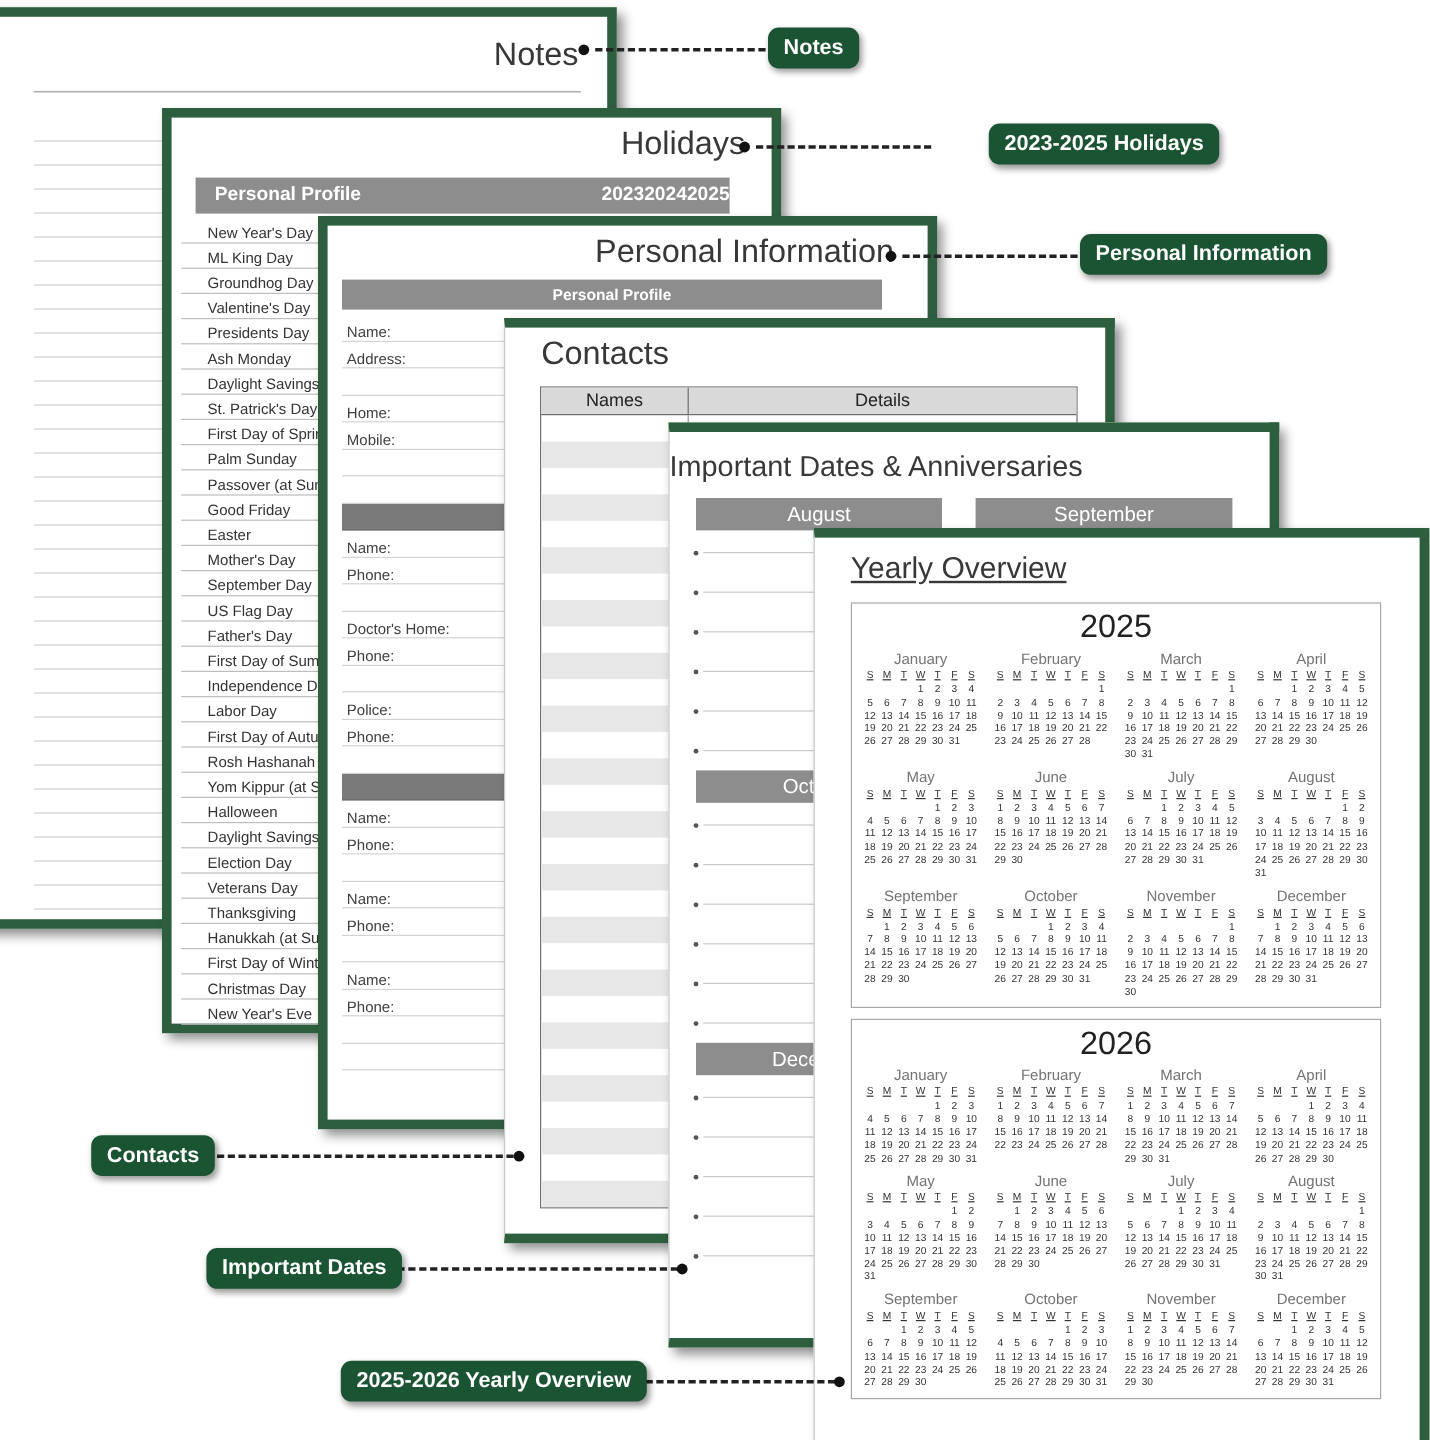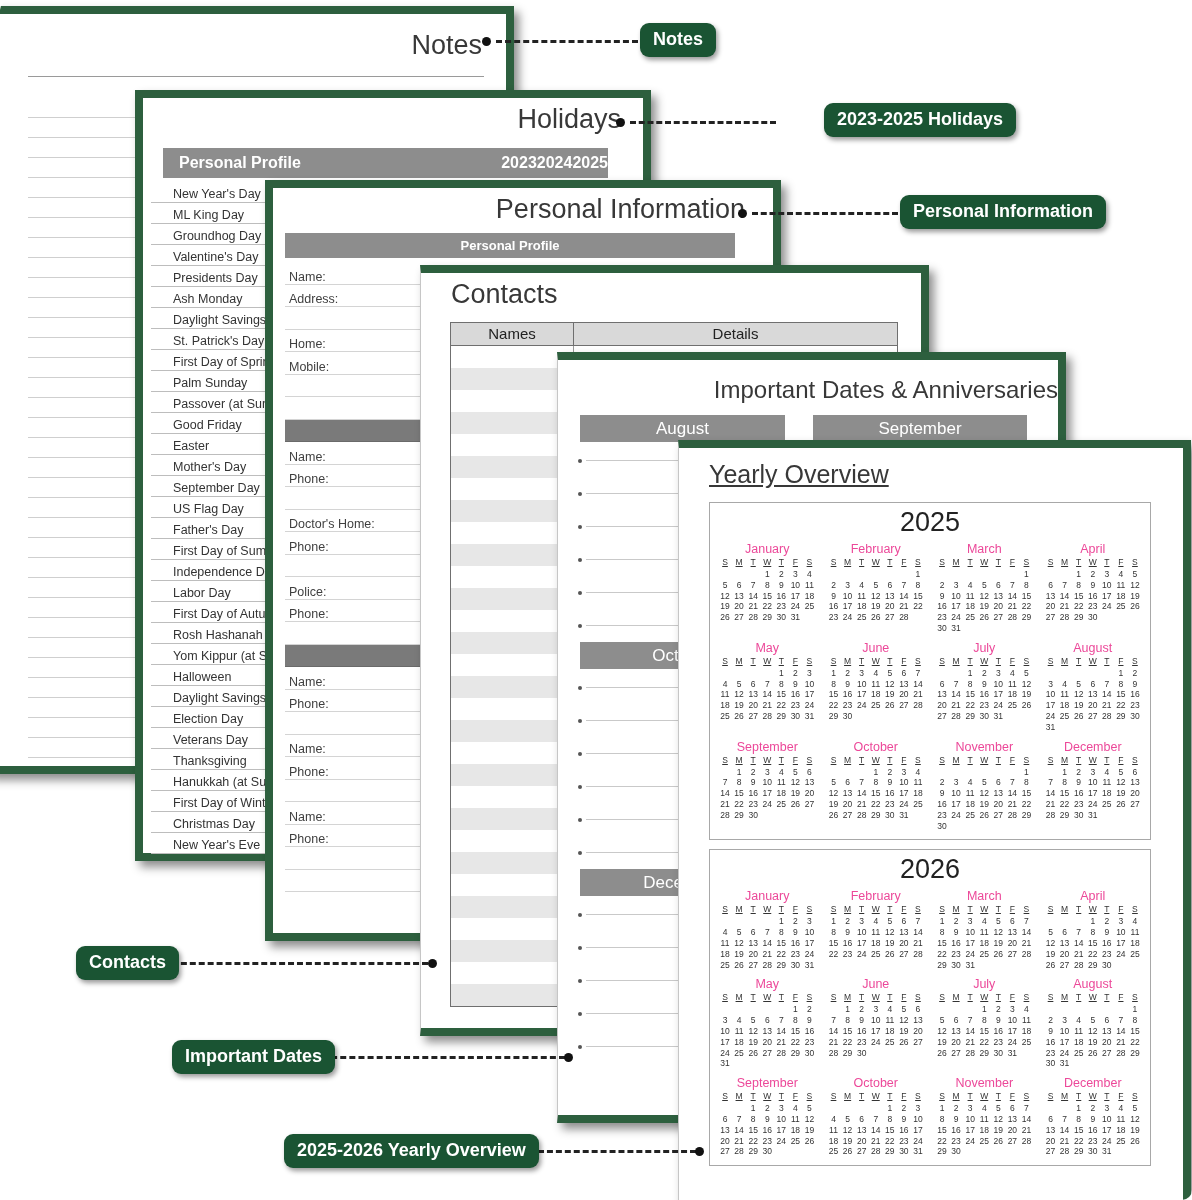--- a/index.html
+++ b/index.html
@@ -1,16 +1,16 @@
 <!DOCTYPE html>
 <html><head>
 <meta charset="utf-8">
 <style>
   html,body{margin:0;padding:0;background:#fff;font-family:"Liberation Sans",sans-serif;}
-  #stage{position:relative;width:1192px;height:1200px;overflow:hidden;background:#fff;border-radius:10px;}
+  #stage{position:relative;width:1192px;height:1200px;overflow:hidden;background:#fff;}
 
   
   .page{position:absolute;background:#fff;border:8px solid #2d5f3e;box-shadow:5px 6px 9px rgba(0,0,0,.45);}
   .page.thin-left{border-left:1px solid #c6c6c6;}
   .page-title{position:absolute;color:#383838;white-space:nowrap;}
 
   #page-notes{left:-14px;top:6px;width:512px;height:752px;z-index:1;}
   #notes-title{right:24px;top:16px;font-size:27px;}
   #notes-underline{position:absolute;left:34px;right:22px;top:62px;border-top:1px solid #9a9a9a;}
   #notes-lines{position:absolute;left:34px;right:14px;top:84px;}
@@ -39,36 +39,36 @@
   #contacts-head{display:flex;background:#d9d9d9;border-bottom:1px solid #6f6f6f;}
   .c-h{font-size:15px;color:#222;text-align:center;padding:2px 0 3px;}
   .c-h1{width:122px;border-right:1px solid #6f6f6f;}
   .c-h2{flex:1;}
   .c-row{display:flex;height:22px;}
   .c-row.alt{background:#e7e7e7;}
   .c-name{width:122px;border-right:1px solid #9a9a9a;}
   .c-det{flex:1;}
 
   #page-important{left:557px;top:352px;width:500px;height:755px;z-index:5;}
-  #important-title{left:0;right:0;top:16px;text-align:right;font-size:24px;}
+  #important-title{left:0;right:0;top:16px;text-align:left;font-size:24px;}
   #important-sections{position:absolute;left:0;top:55px;right:0;}
   .bar-row{display:flex;gap:28px;padding-left:22px;height:27px;margin-bottom:2px;}
   .month-bar{background:#8d8d8d;color:#fff;font-size:17px;display:flex;align-items:center;justify-content:center;width:205px;}
   .month-bar.right{width:214px;}
   .d-row{height:33px;display:flex;align-items:center;}
   .d-dot{width:4px;height:4px;border-radius:50%;background:#555;margin-left:20px;}
   .d-line{flex:1;border-top:1px solid #c9c9c9;margin:0 12px 0 4px;}
 
   #page-yearly{left:678px;top:440px;width:504px;height:756px;z-index:6;}
   #yearly-title{left:30px;top:12px;font-size:25px;text-decoration:underline;}
   #yearly-years{position:absolute;left:30px;top:54px;width:442px;}
   .year-box{border:1px solid #a8a8a8;padding:2px 8px 8px;margin-bottom:9px;background:#fff;}
   .y-head{font-size:27px;color:#222;text-align:center;margin:2px 0 4px;}
   .m-wrap{display:grid;grid-template-columns:repeat(4,1fr);column-gap:10px;row-gap:7px;align-items:start;}
-  .m-name{text-align:center;font-size:12.5px;color:#ec4899;margin-bottom:1px;}
+  .m-name{text-align:center;font-size:12.5px;color:#737373;margin-bottom:1px;}
   .m-grid{display:grid;grid-template-columns:repeat(7,1fr);}
   .wd{font-size:8.5px;text-align:center;color:#333;text-decoration:underline;padding-bottom:2px;}
   .cd{font-size:8.5px;line-height:10.8px;text-align:center;color:#333;}
 
   
   .callout{position:absolute;background:#1a5433;color:#fff;font-weight:bold;font-size:18px;
     padding:6px 13px 7px;border-radius:9px;box-shadow:2px 3px 5px rgba(0,0,0,.4);z-index:20;white-space:nowrap;}
   .connector{position:absolute;border-top:3px dashed #222;z-index:19;}
   .cdot{position:absolute;width:9px;height:9px;background:#111;border-radius:50%;z-index:19;}
 

